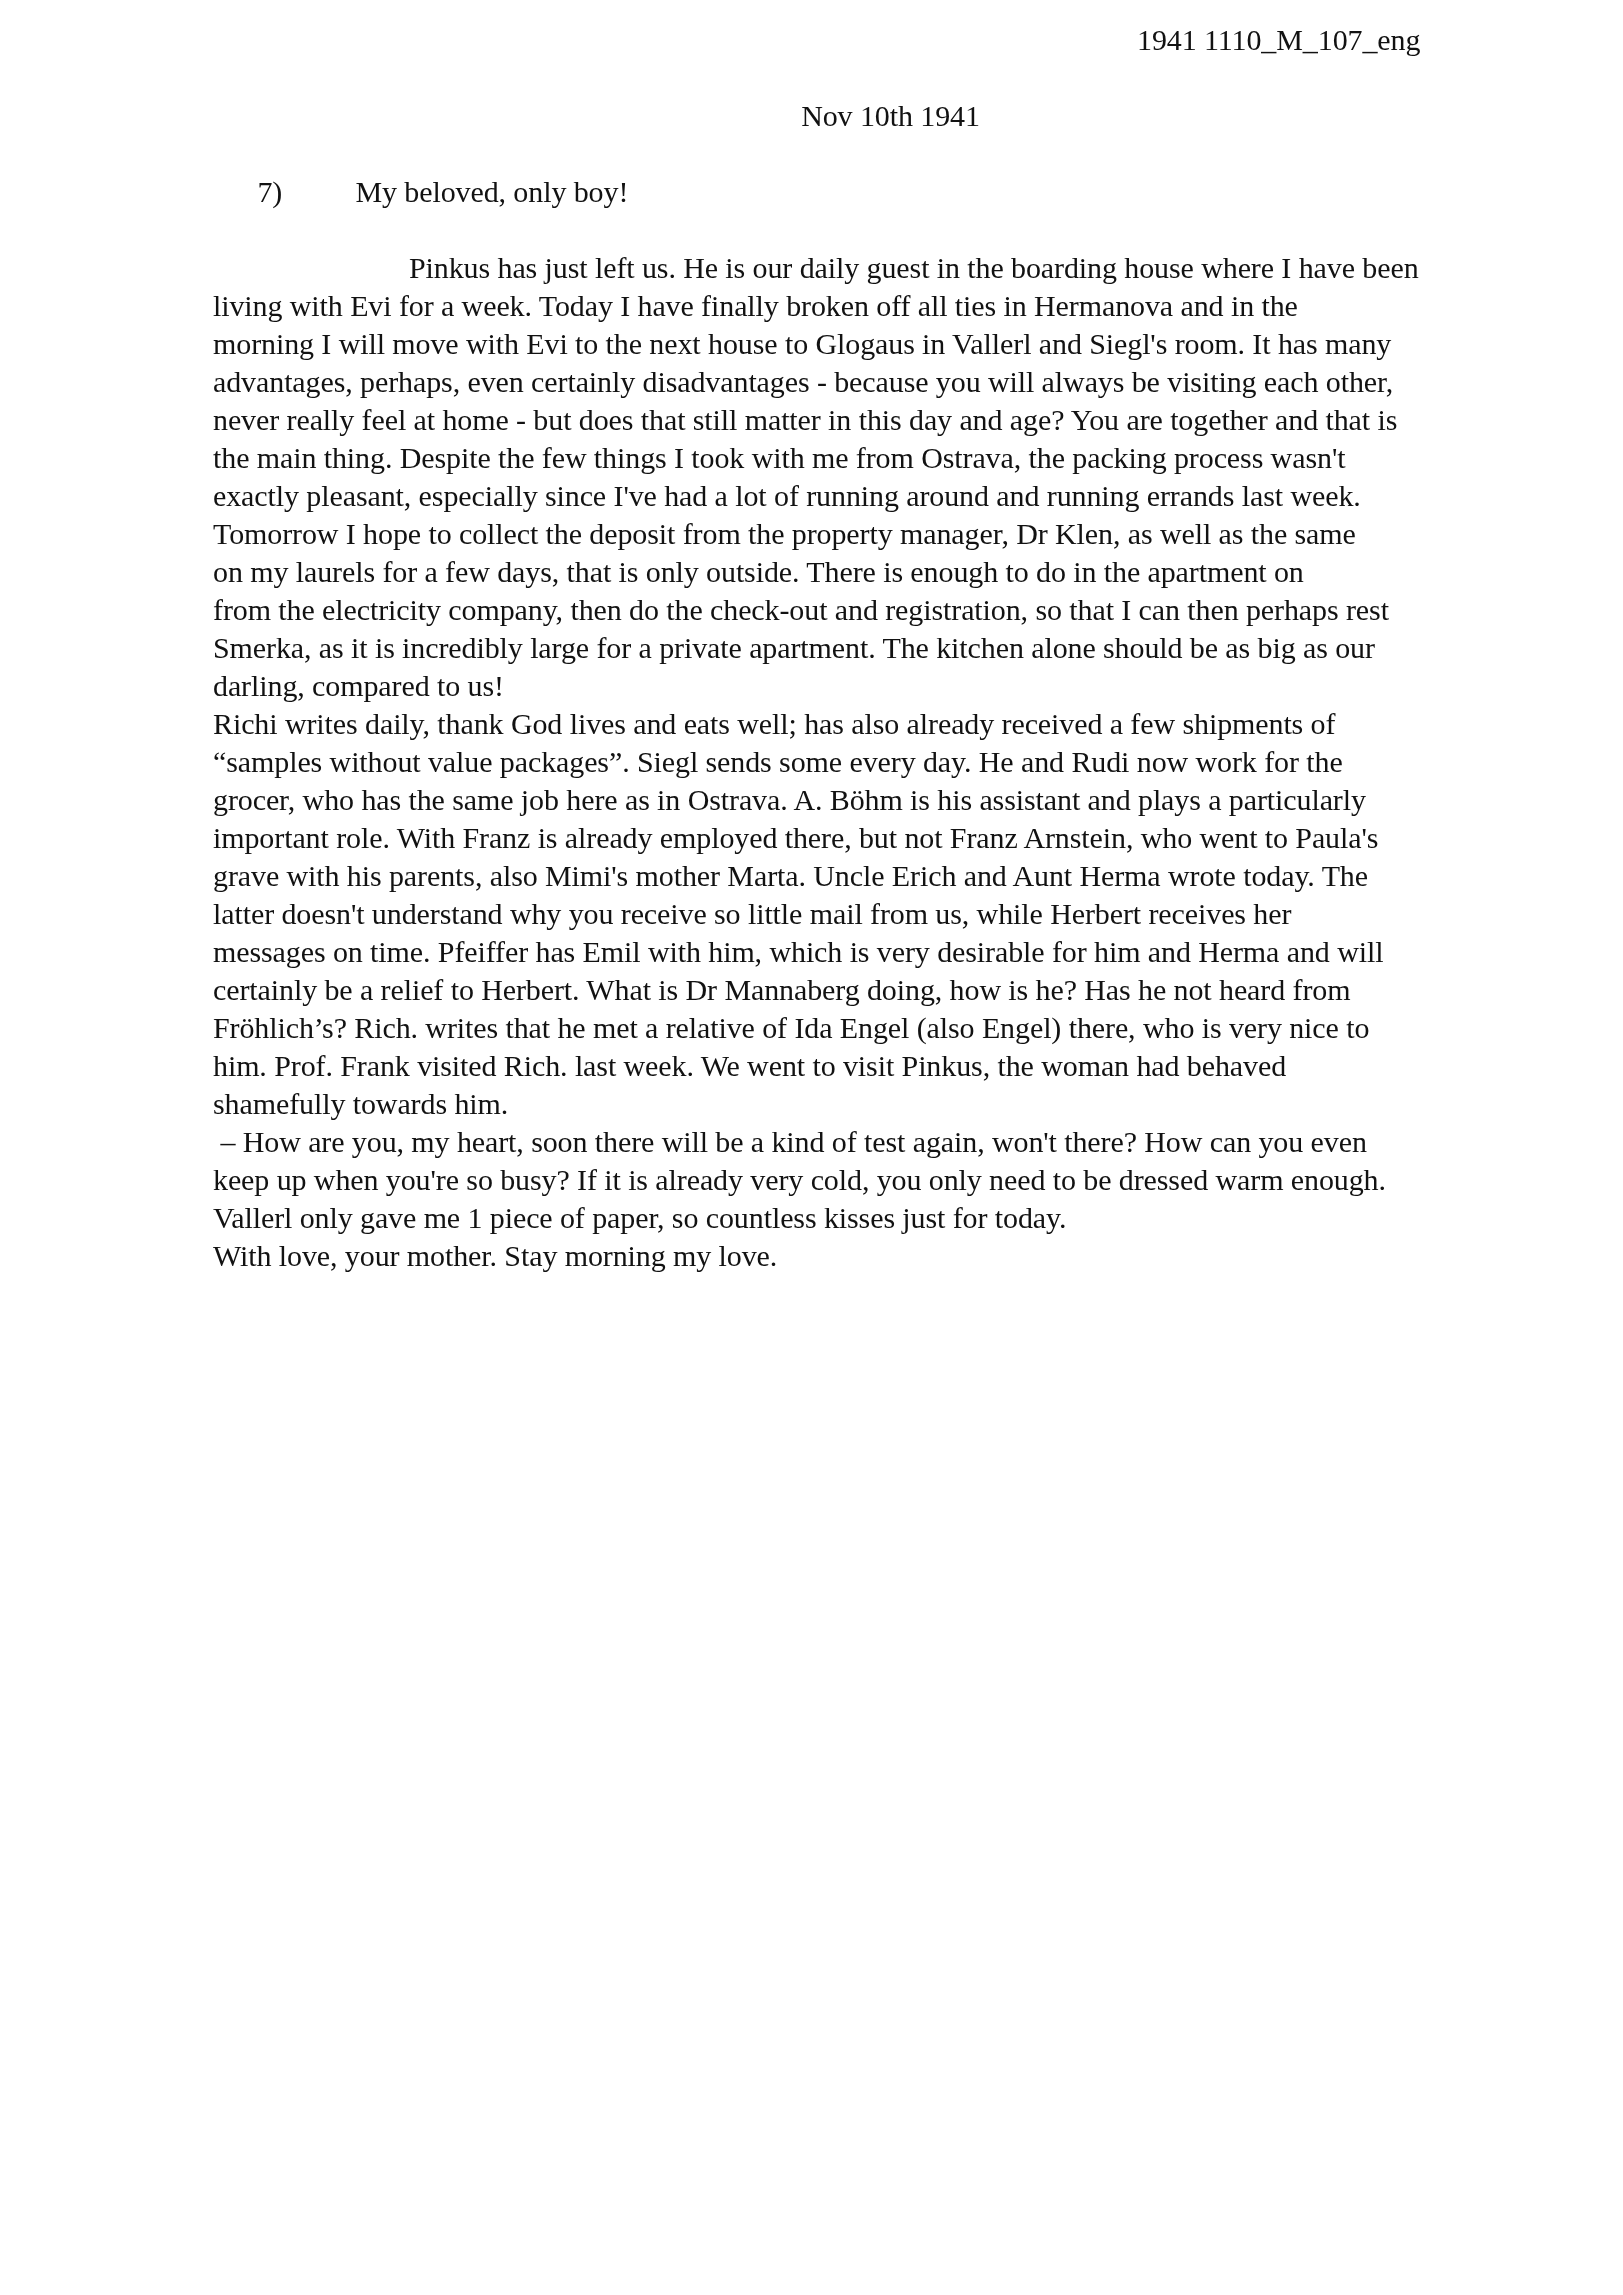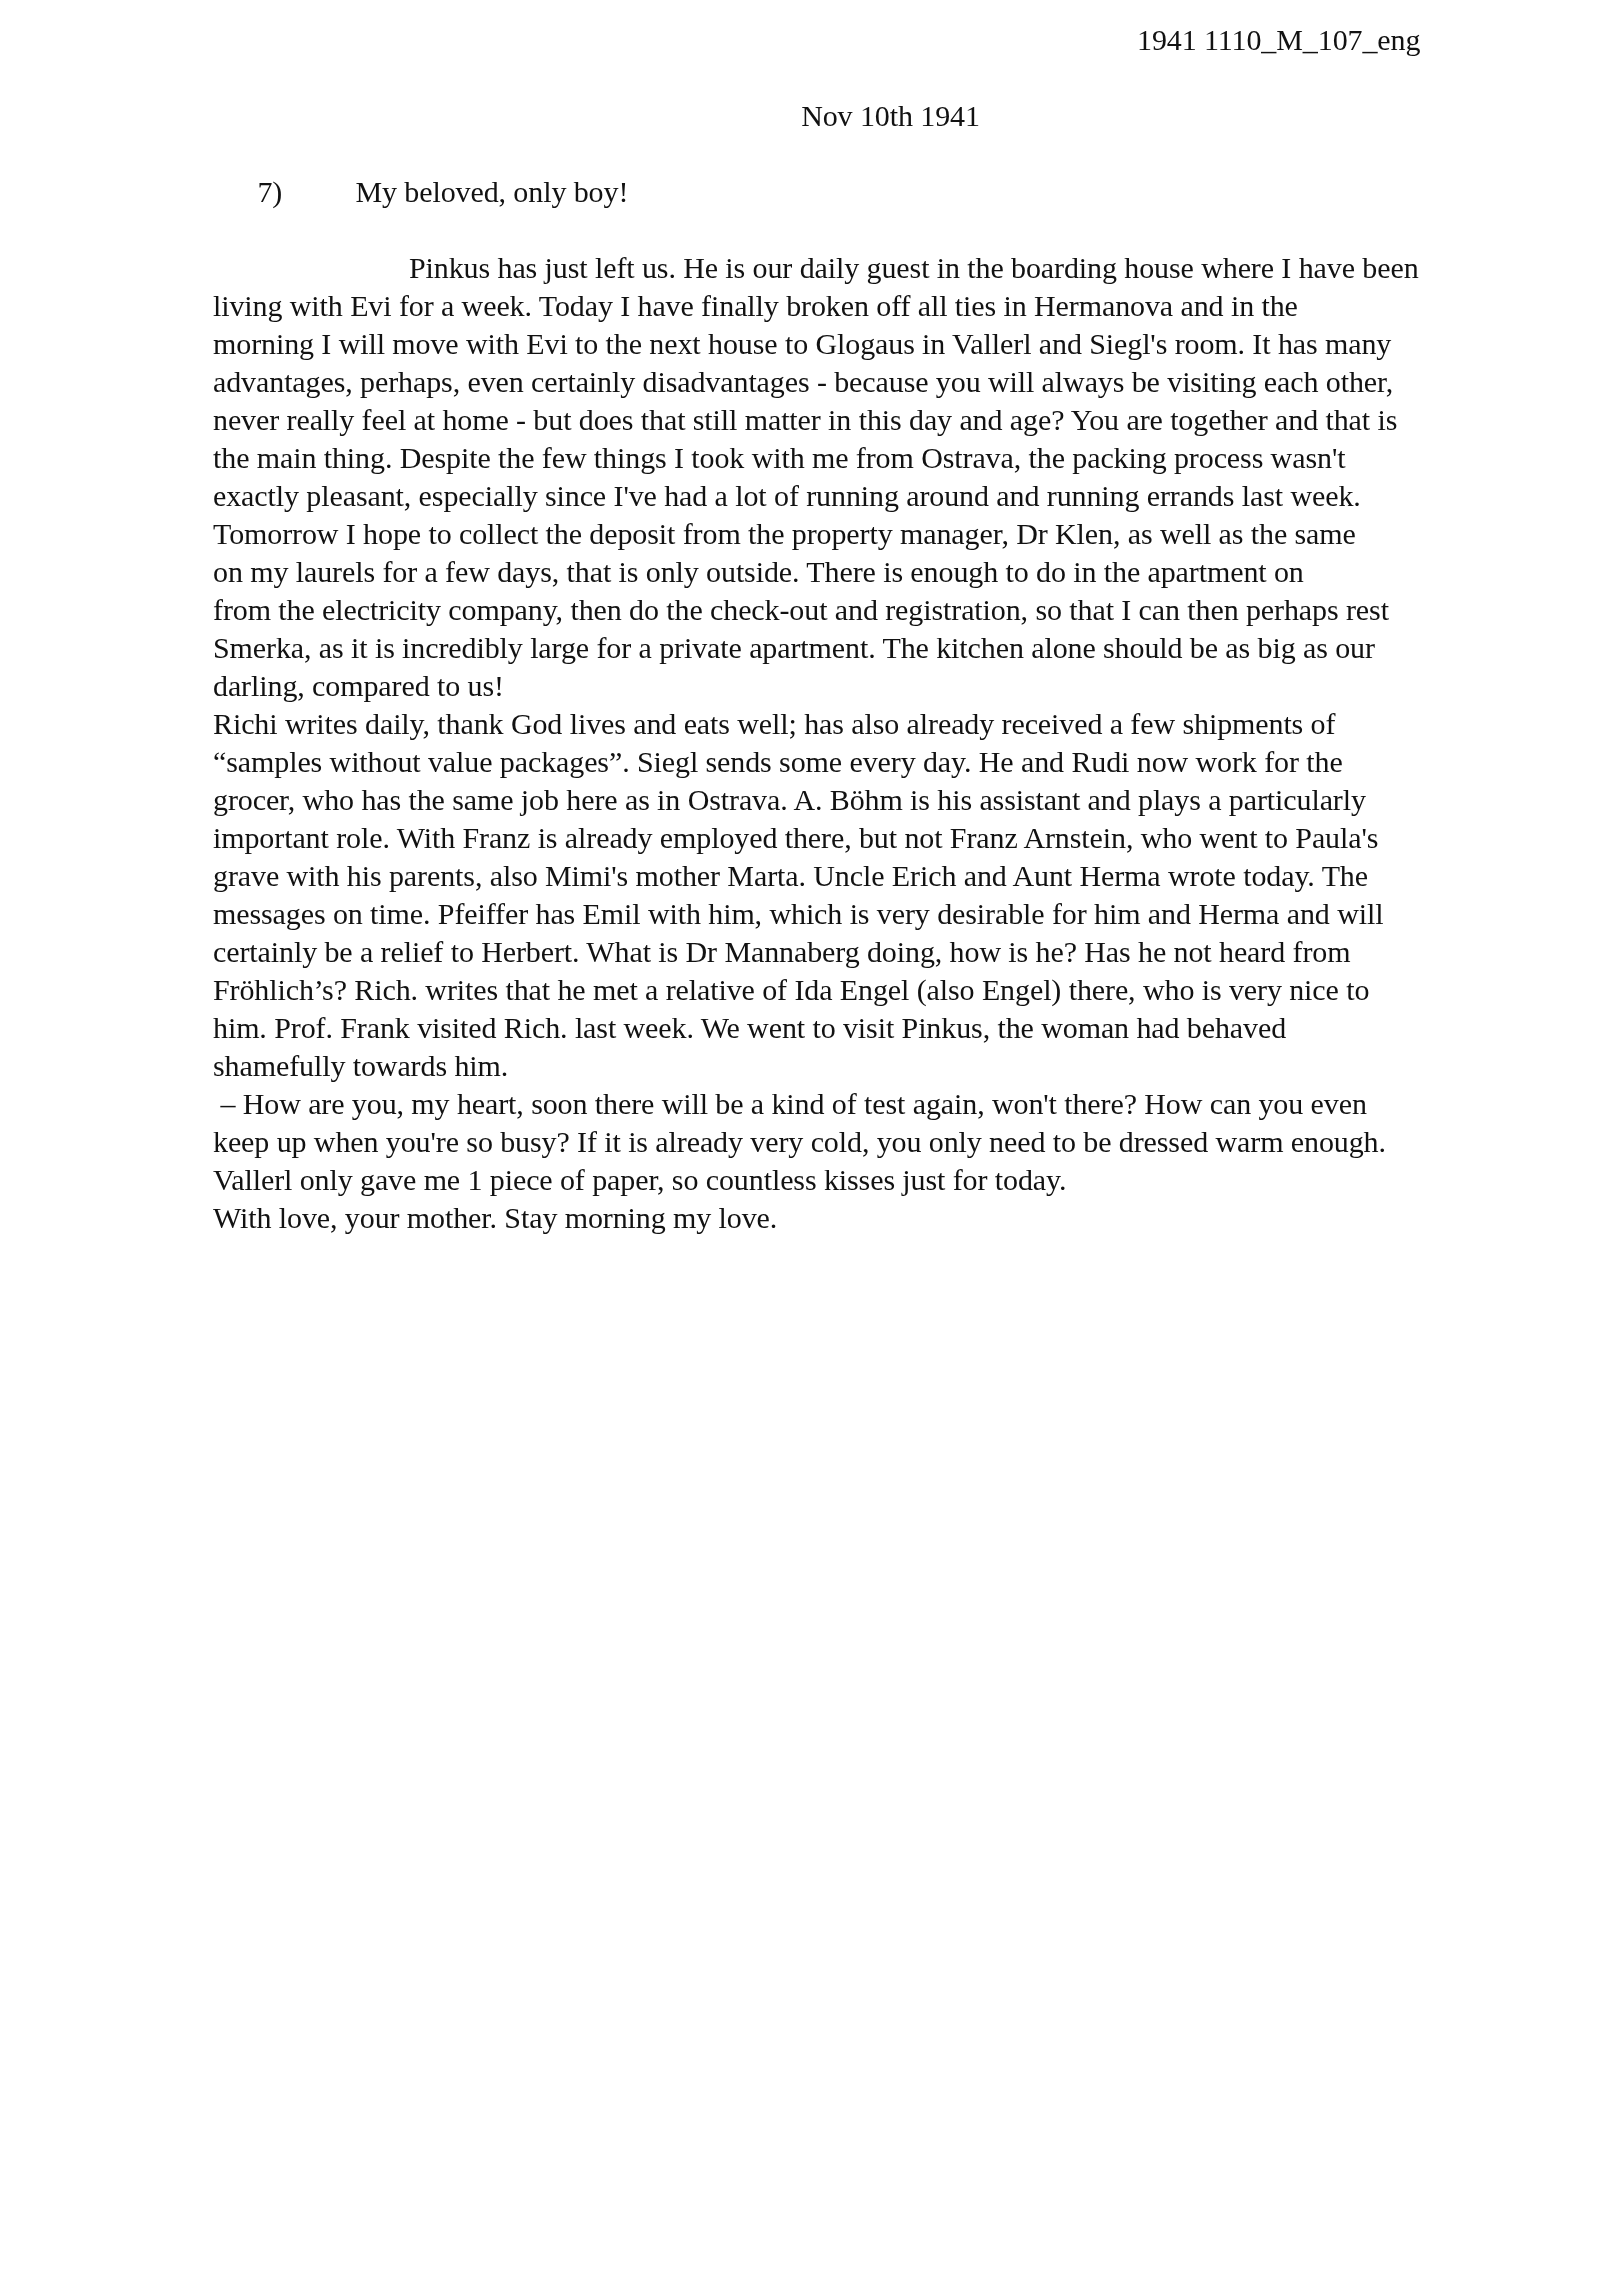--- a/index.html
+++ b/index.html
@@ -73,20 +73,21 @@
         <div class="line body-line">Tomorrow I hope to collect the deposit from the property manager, Dr Klen, as well as the same</div>
         <div class="line body-line">on my laurels for a few days, that is only outside. There is enough to do in the apartment on</div>
         <div class="line body-line">from the electricity company, then do the check-out and registration, so that I can then perhaps rest</div>
         <div class="line body-line">Smerka, as it is incredibly large for a private apartment. The kitchen alone should be as big as our</div>
         <div class="line body-line">darling, compared to us!</div>
         <div class="line body-line">Richi writes daily, thank God lives and eats well; has also already received a few shipments of</div>
         <div class="line body-line">“samples without value packages”. Siegl sends some every day. He and Rudi now work for the</div>
         <div class="line body-line">grocer, who has the same job here as in Ostrava. A. Böhm is his assistant and plays a particularly</div>
         <div class="line body-line">important role. With Franz is already employed there, but not Franz Arnstein, who went to Paula's</div>
         <div class="line body-line">grave with his parents, also Mimi's mother Marta. Uncle Erich and Aunt Herma wrote today. The</div>
+        <div class="line body-line">latter doesn't understand why you receive so little mail from us, while Herbert receives her</div>
         <div class="line body-line">messages on time. Pfeiffer has Emil with him, which is very desirable for him and Herma and will</div>
         <div class="line body-line">certainly be a relief to Herbert. What is Dr Mannaberg doing, how is he? Has he not heard from</div>
         <div class="line body-line">Fröhlich’s? Rich. writes that he met a relative of Ida Engel (also Engel) there, who is very nice to</div>
         <div class="line body-line">him. Prof. Frank visited Rich. last week. We went to visit Pinkus, the woman had behaved</div>
         <div class="line body-line">shamefully towards him.</div>
         <div class="line body-line"> – How are you, my heart, soon there will be a kind of test again, won't there? How can you even</div>
         <div class="line body-line">keep up when you're so busy? If it is already very cold, you only need to be dressed warm enough.</div>
         <div class="line body-line">Vallerl only gave me 1 piece of paper, so countless kisses just for today.</div>
         <div class="line body-line">With love, your mother. Stay morning my love.</div>
       </div>

